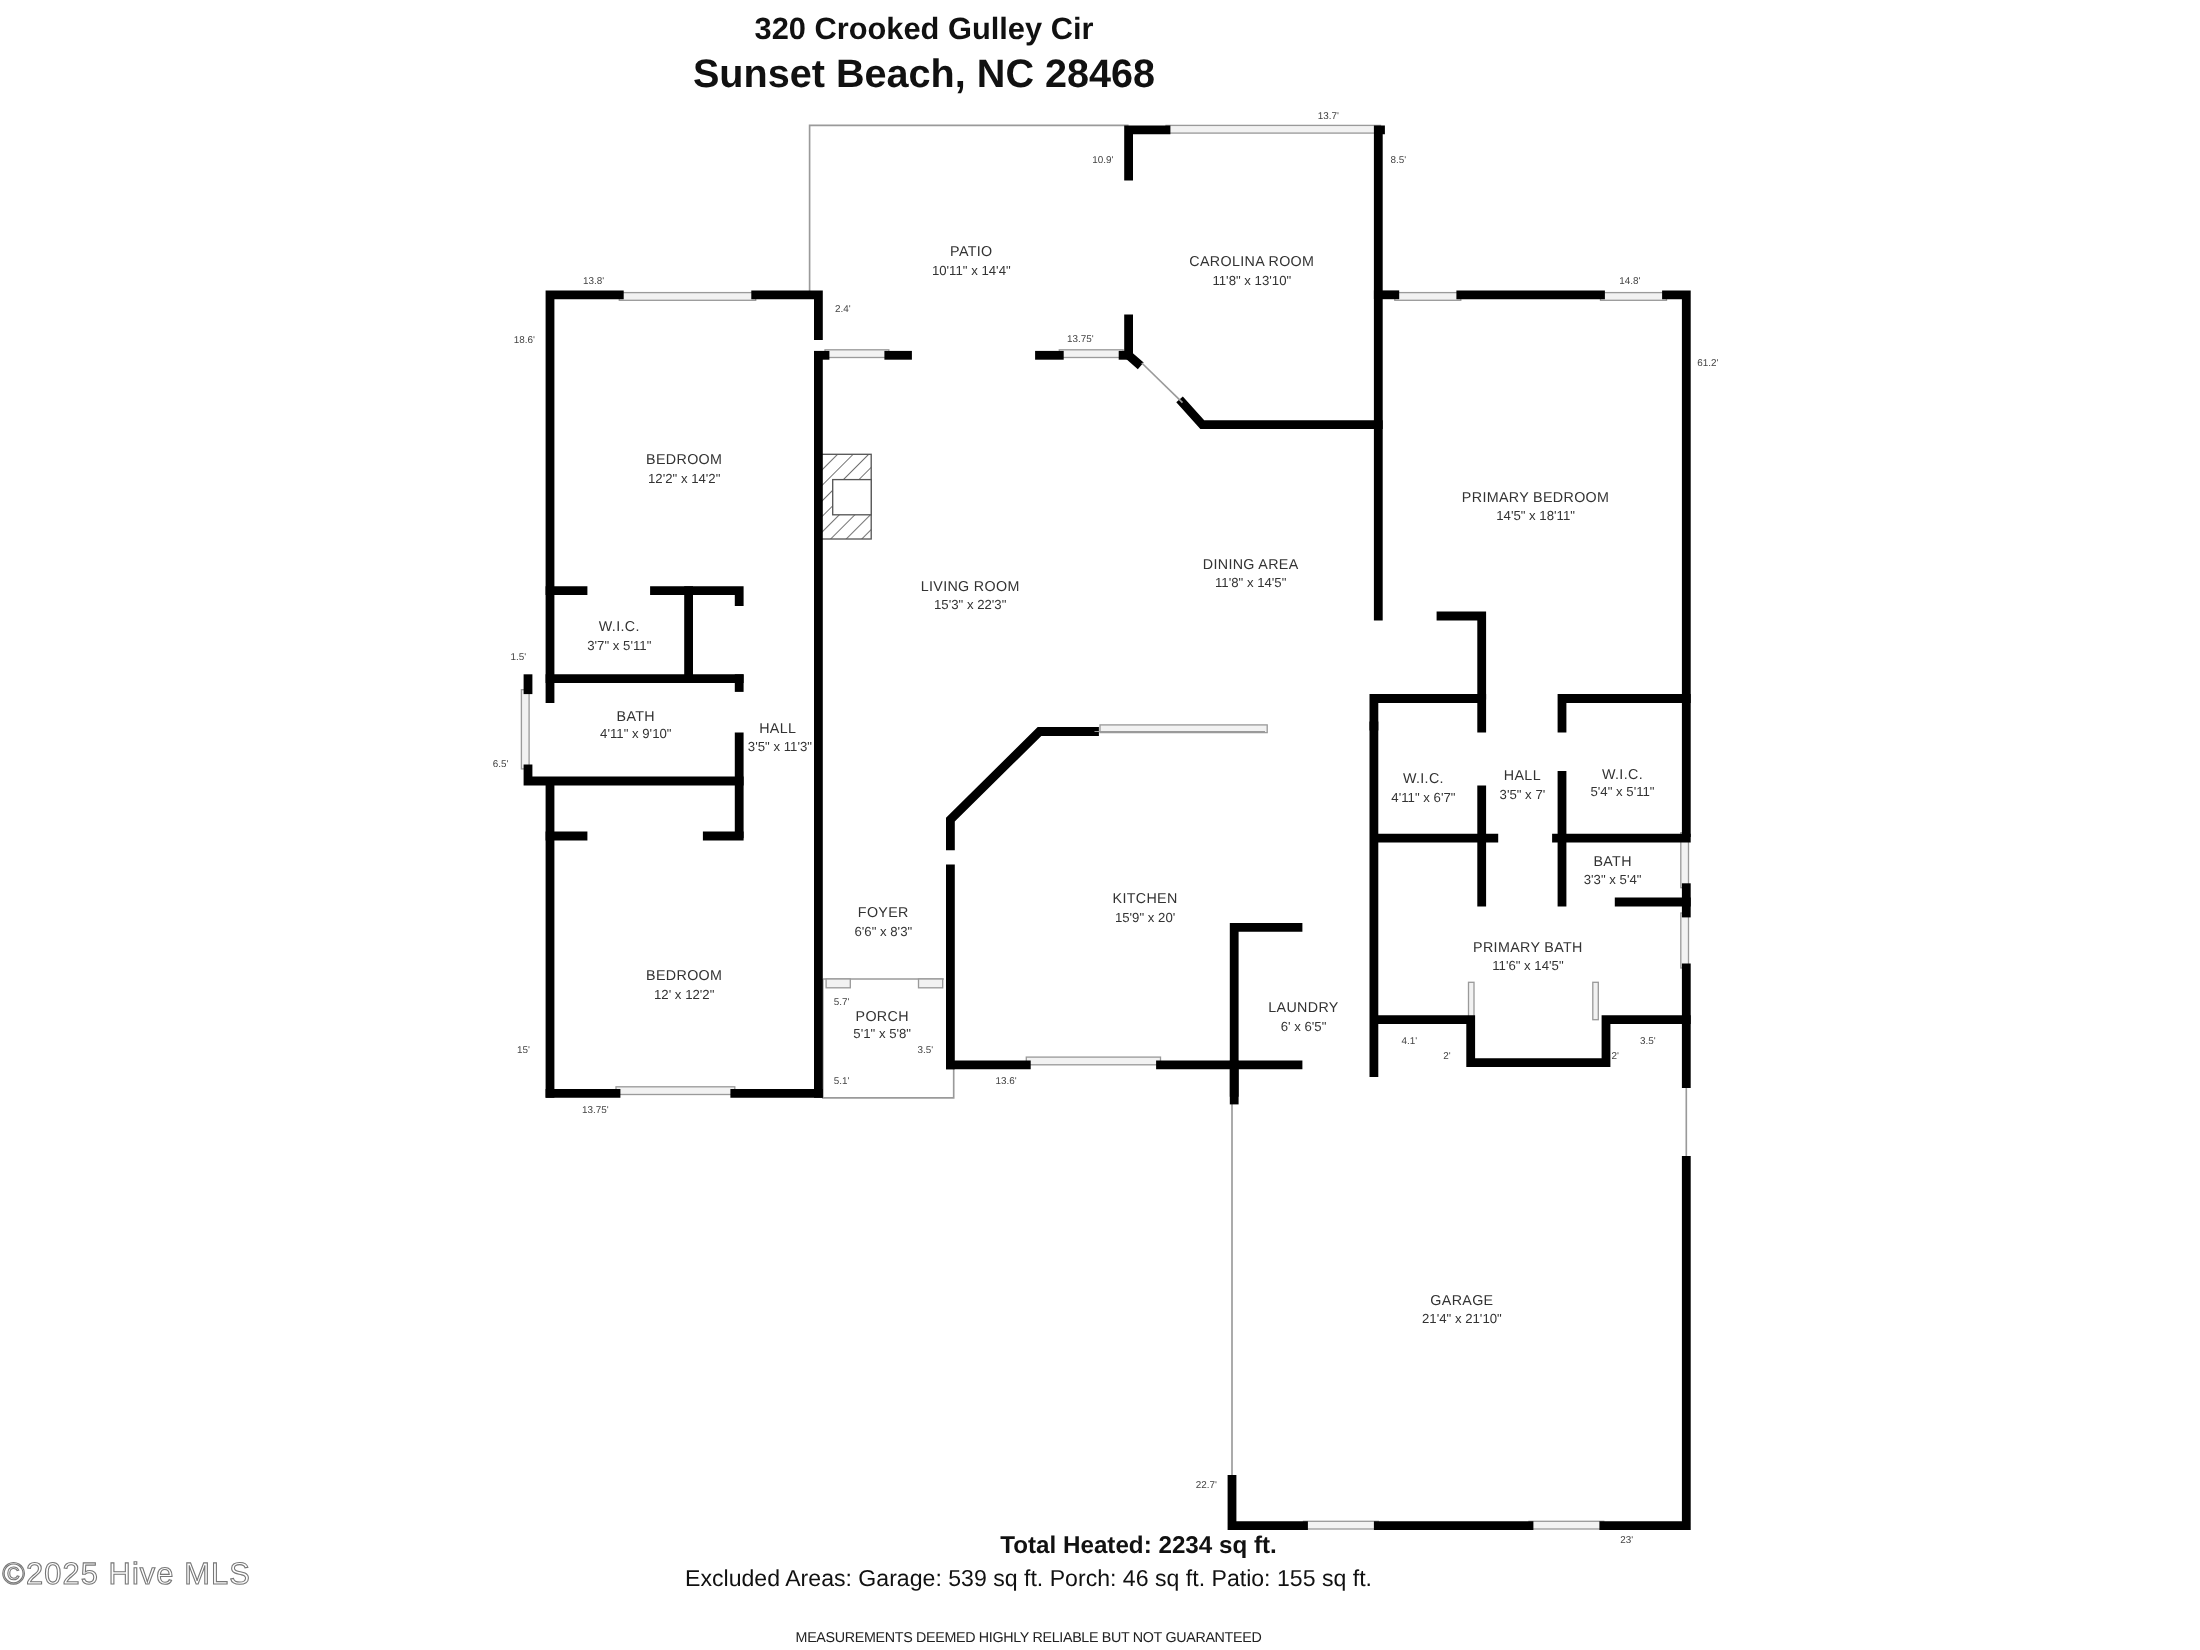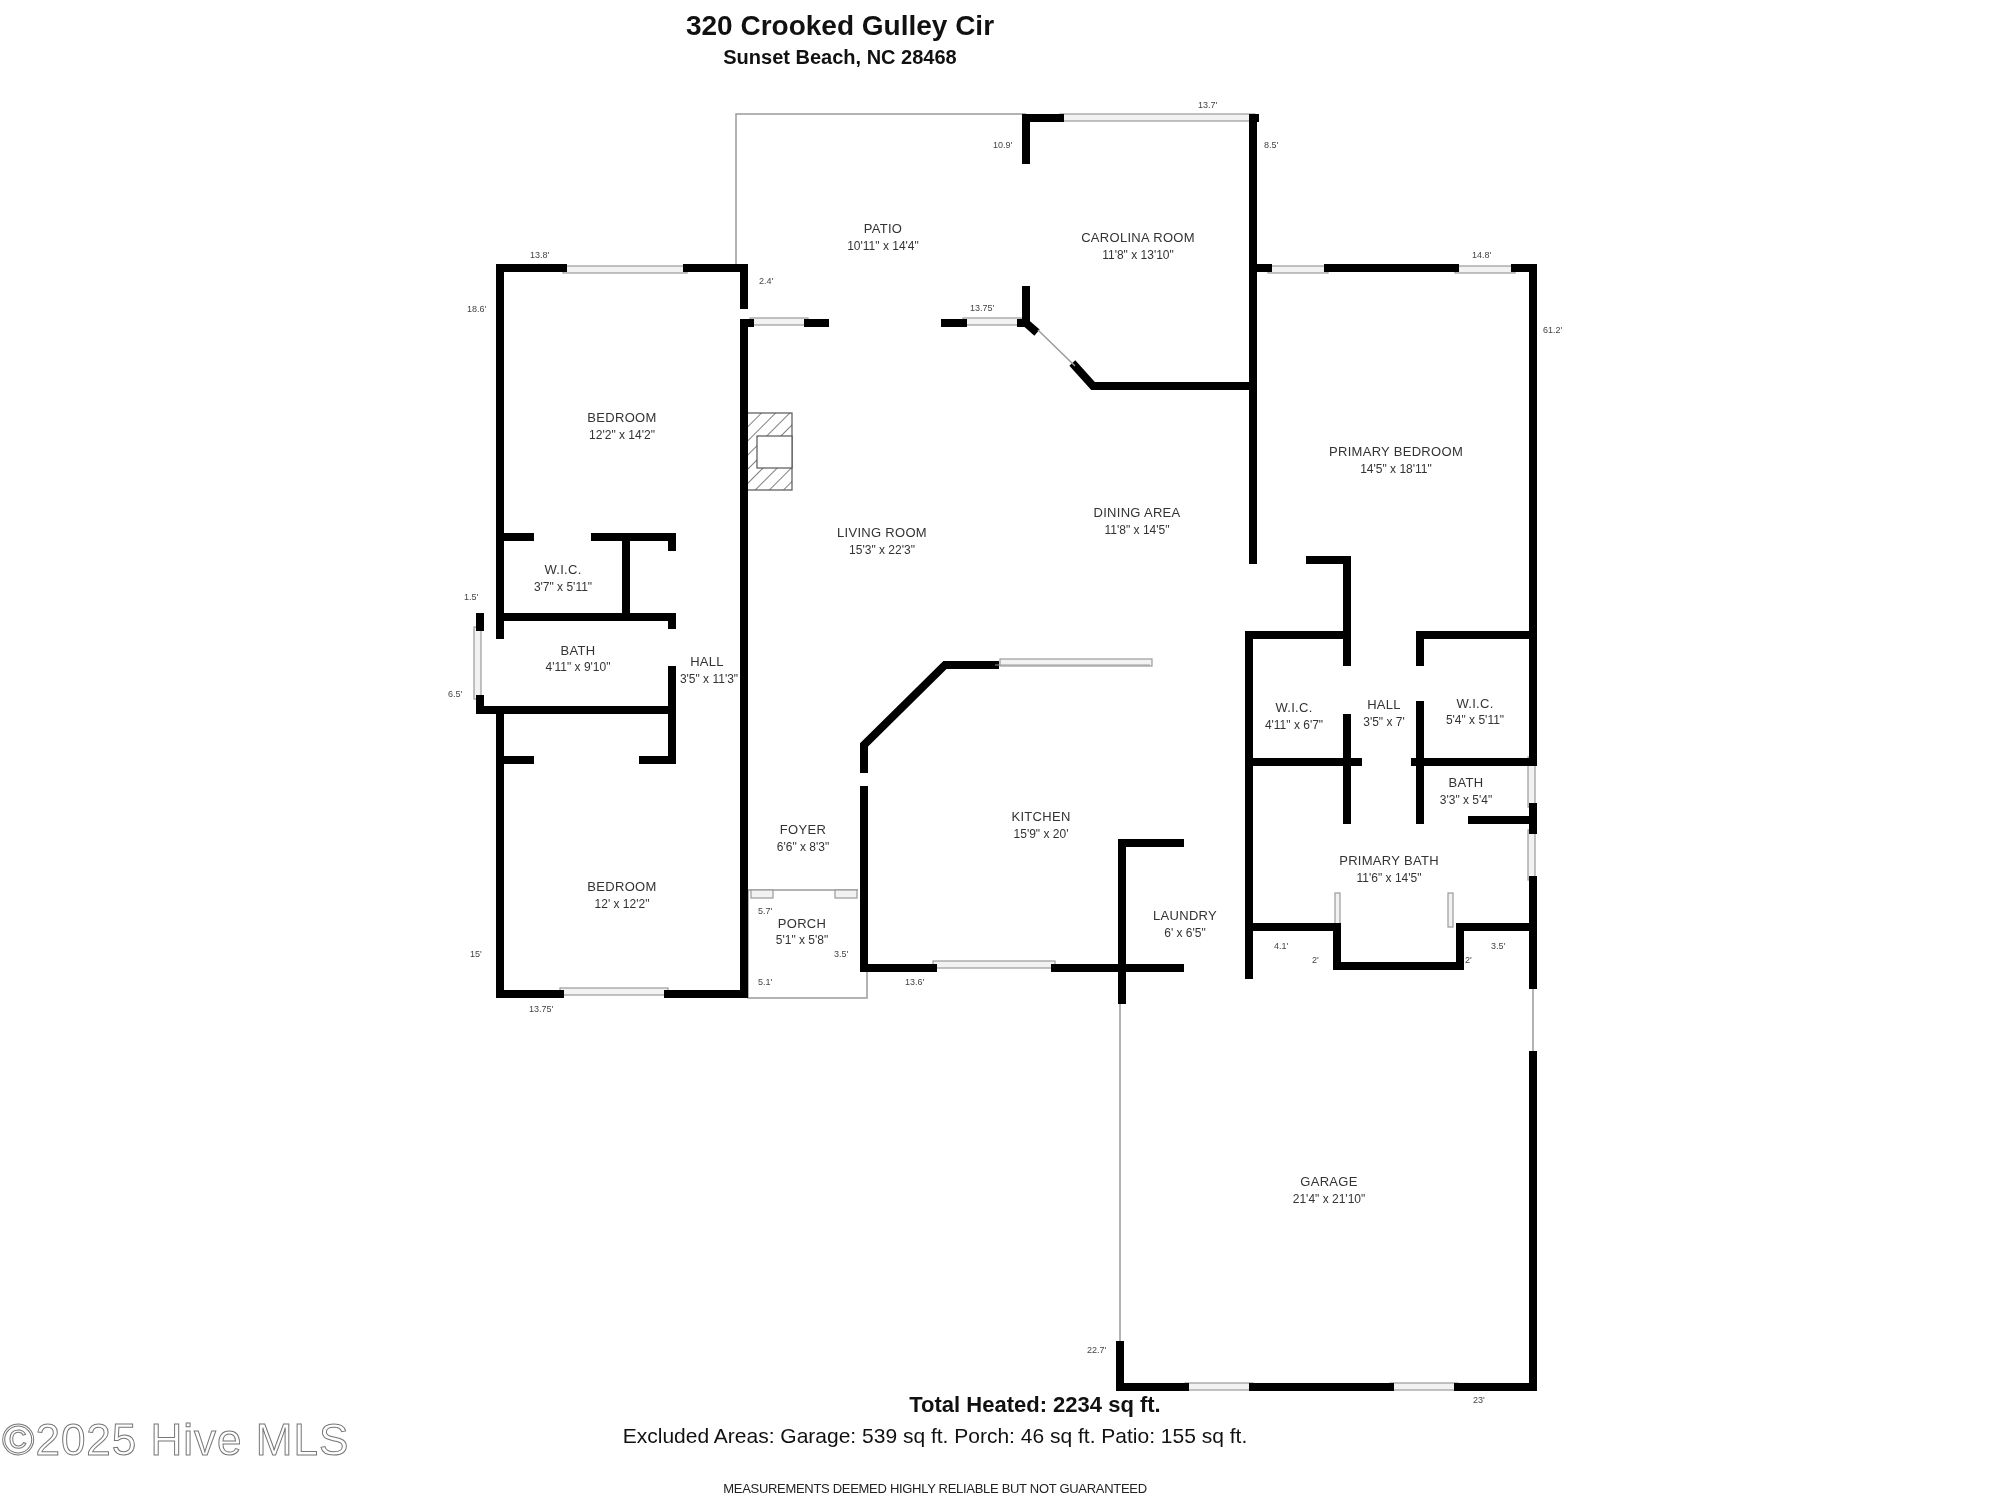--- a/index.html
+++ b/index.html
@@ -1,27 +1,27 @@
 <!DOCTYPE html>
 <html><head>
 <meta charset="utf-8">
 <style>
   html, body { margin: 0; padding: 0; background: #ffffff; }
   body { width: 2000px; height: 1500px; position: relative; overflow: hidden; font-family: "Liberation Sans", sans-serif; }
   .title { position: absolute; left: 0; width: 1680px; text-align: center; font-family: "Liberation Sans", sans-serif; font-weight: bold; color: #111; }
   .t1 { top: 10px; font-size: 28px; }
-  .t2 { top: 46px; font-size: 20px; }
+  .t2 { top: 46px; font-size: 36px; }
   svg { position: absolute; left: 0; top: 0; }
   .room-name { font-family: "Liberation Sans", sans-serif; font-size: 13px; fill: #333; text-anchor: middle; letter-spacing: 0.3px; }
   .room-dim { font-family: "Liberation Sans", sans-serif; font-size: 12px; fill: #333; text-anchor: middle; }
   .meas { font-family: "Liberation Sans", sans-serif; font-size: 9px; fill: #444; }
   .footer-total { position: absolute; left: 800px; top: 1392px; width: 470px; text-align: center; font-weight: bold; font-size: 22px; color: #111; transform: translateX(-0px); }
   .footer-excl { position: absolute; left: 600px; top: 1424px; width: 670px; text-align: center; font-size: 21px; color: #111; }
   .footer-disc { position: absolute; left: 700px; top: 1481px; width: 470px; text-align: center; font-size: 13px; color: #222; letter-spacing: -0.3px; }
-  .watermark { position: absolute; left: 2px; top: 1415px; font-size: 44px; color: transparent; -webkit-text-stroke: 1px #777; letter-spacing: 1px; }
+  .watermark { position: absolute; left: 2px; top: 1415px; font-size: 28px; color: transparent; -webkit-text-stroke: 1px #777; letter-spacing: 1px; }
 </style>
 </head>
 <body>
 
 <div class="title t1">320 Crooked Gulley Cir</div>
 <div class="title t2">Sunset Beach, NC 28468</div>
 
 <svg width="2000" height="1500" viewBox="0 0 2000 1500">
 
   <g stroke="#9a9a9a" stroke-width="1.5" fill="none">

